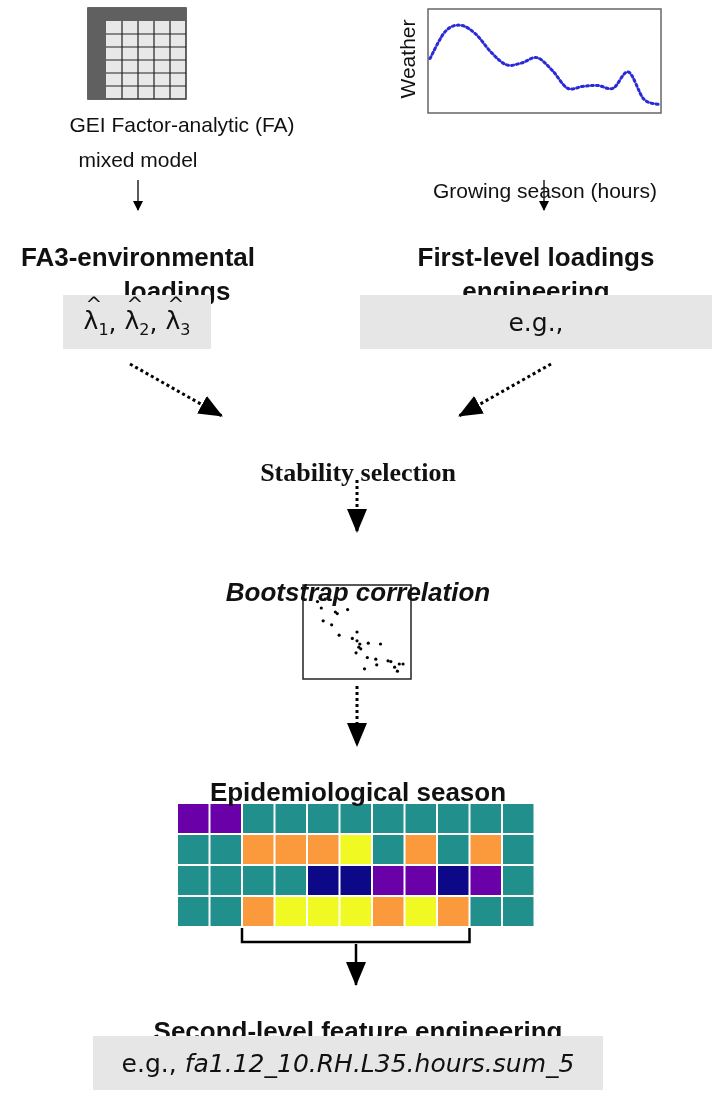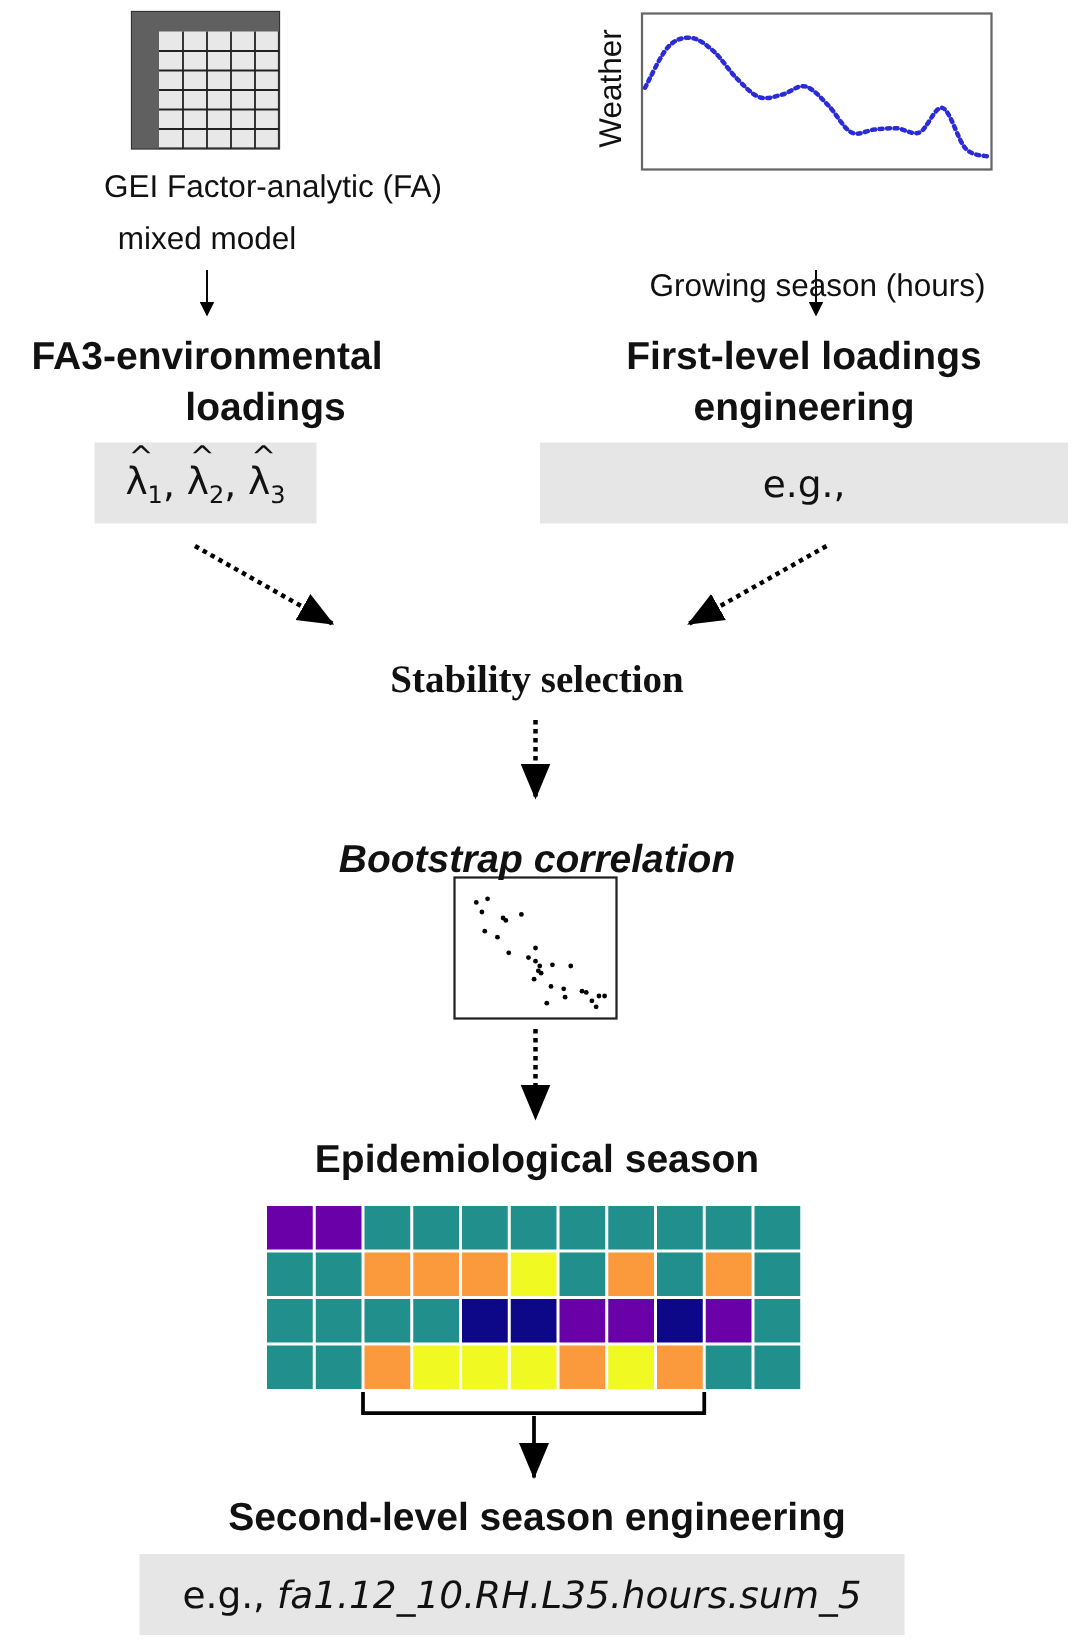--- a/index.html
+++ b/index.html
@@ -1,21 +1,21 @@
 <!DOCTYPE html>
 <html><head>
 <meta charset="utf-8">
 <style>
   html, body { margin: 0; padding: 0; background: #ffffff; }
   body { width: 720px; height: 1099px; position: relative; overflow: hidden;
          font-family: "Liberation Sans", sans-serif; color: #111; }
   .abs { position: absolute; }
   .center { text-align: center; }
   .label { font-size: 21px; }
-  .bold { font-weight: bold; font-size: 26px; line-height: 34px; }
+  .bold { font-weight: bold; font-size: 26px; line-height: 34px; margin-top: 20px; }
   .box { background: #e6e6e6; font-family: "DejaVu Sans", sans-serif; font-size: 25px;
          display: flex; align-items: center; justify-content: center; }
   .box i { font-style: italic; margin-left: 8px; }
   .lambda { position: relative; display: inline-block; }
   .lambda .hat { position: absolute; left: 2px; top: -14px; font-size: 20px; }
   sub { font-size: 16px; vertical-align: -6px; }
   svg { position: absolute; left: 0; top: 0; }
 </style>
 </head>
 <body>
@@ -160,18 +160,18 @@
   <span class="lambda"><span class="hat">^</span><span>λ</span><sub>3</sub></span>
 </div>
 
 <div class="abs box" style="left:360px; top:295px; width:352px; height:54px;">
   <span>e.g.,</span>
 </div>
 
 <div class="abs center bold" style="left:0; top:436px; width:716px;font-family:Liberation Serif, serif;">Stability selection</div>
 <div class="abs center bold" style="left:0; top:555px; width:716px;font-style:italic;">Bootstrap correlation</div>
 <div class="abs center bold" style="left:0; top:755px; width:716px;">Epidemiological season</div>
-<div class="abs center bold" style="left:0; top:994px; width:716px;">Second-level season engineering</div>
+<div class="abs center bold" style="left:0; top:994px; width:716px;">Second-level feature engineering</div>
 
 <div class="abs box" style="left:93px; top:1036px; width:510px; height:54px;">
   <span>e.g.,</span>
     <i>fa1.12_10.RH.L35.hours.sum_5</i>
 </div>
 
 </body></html>

